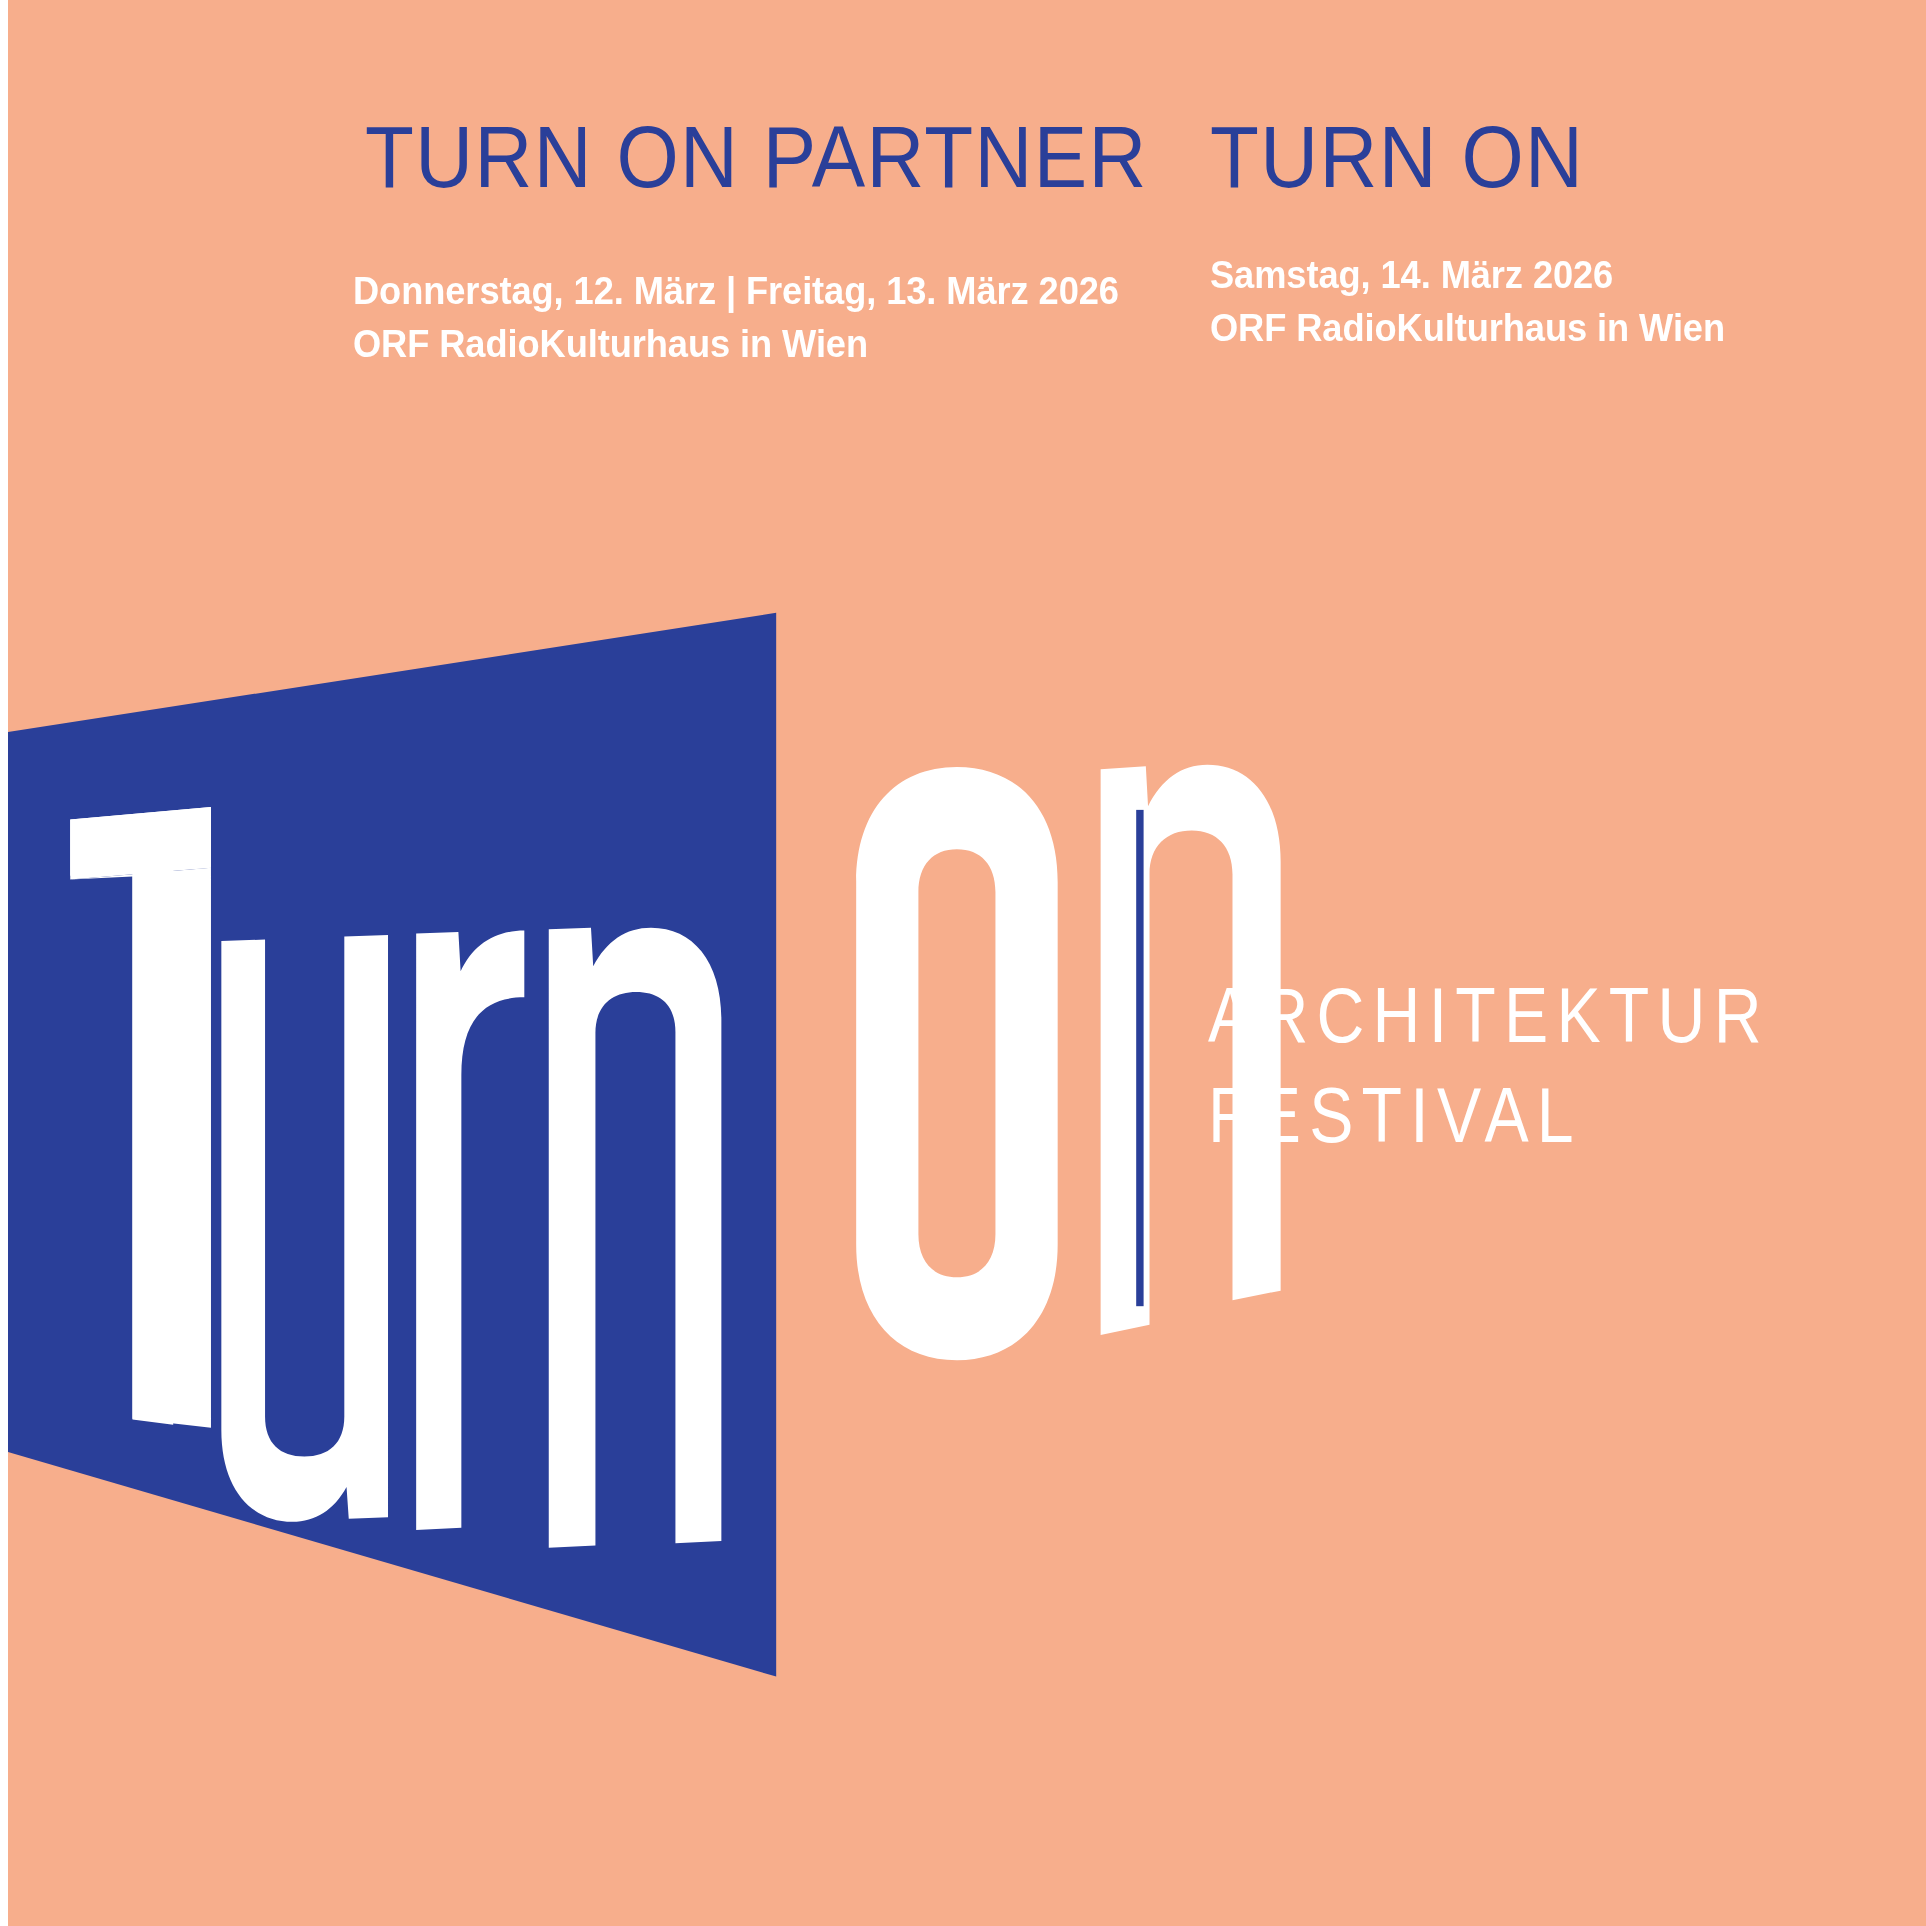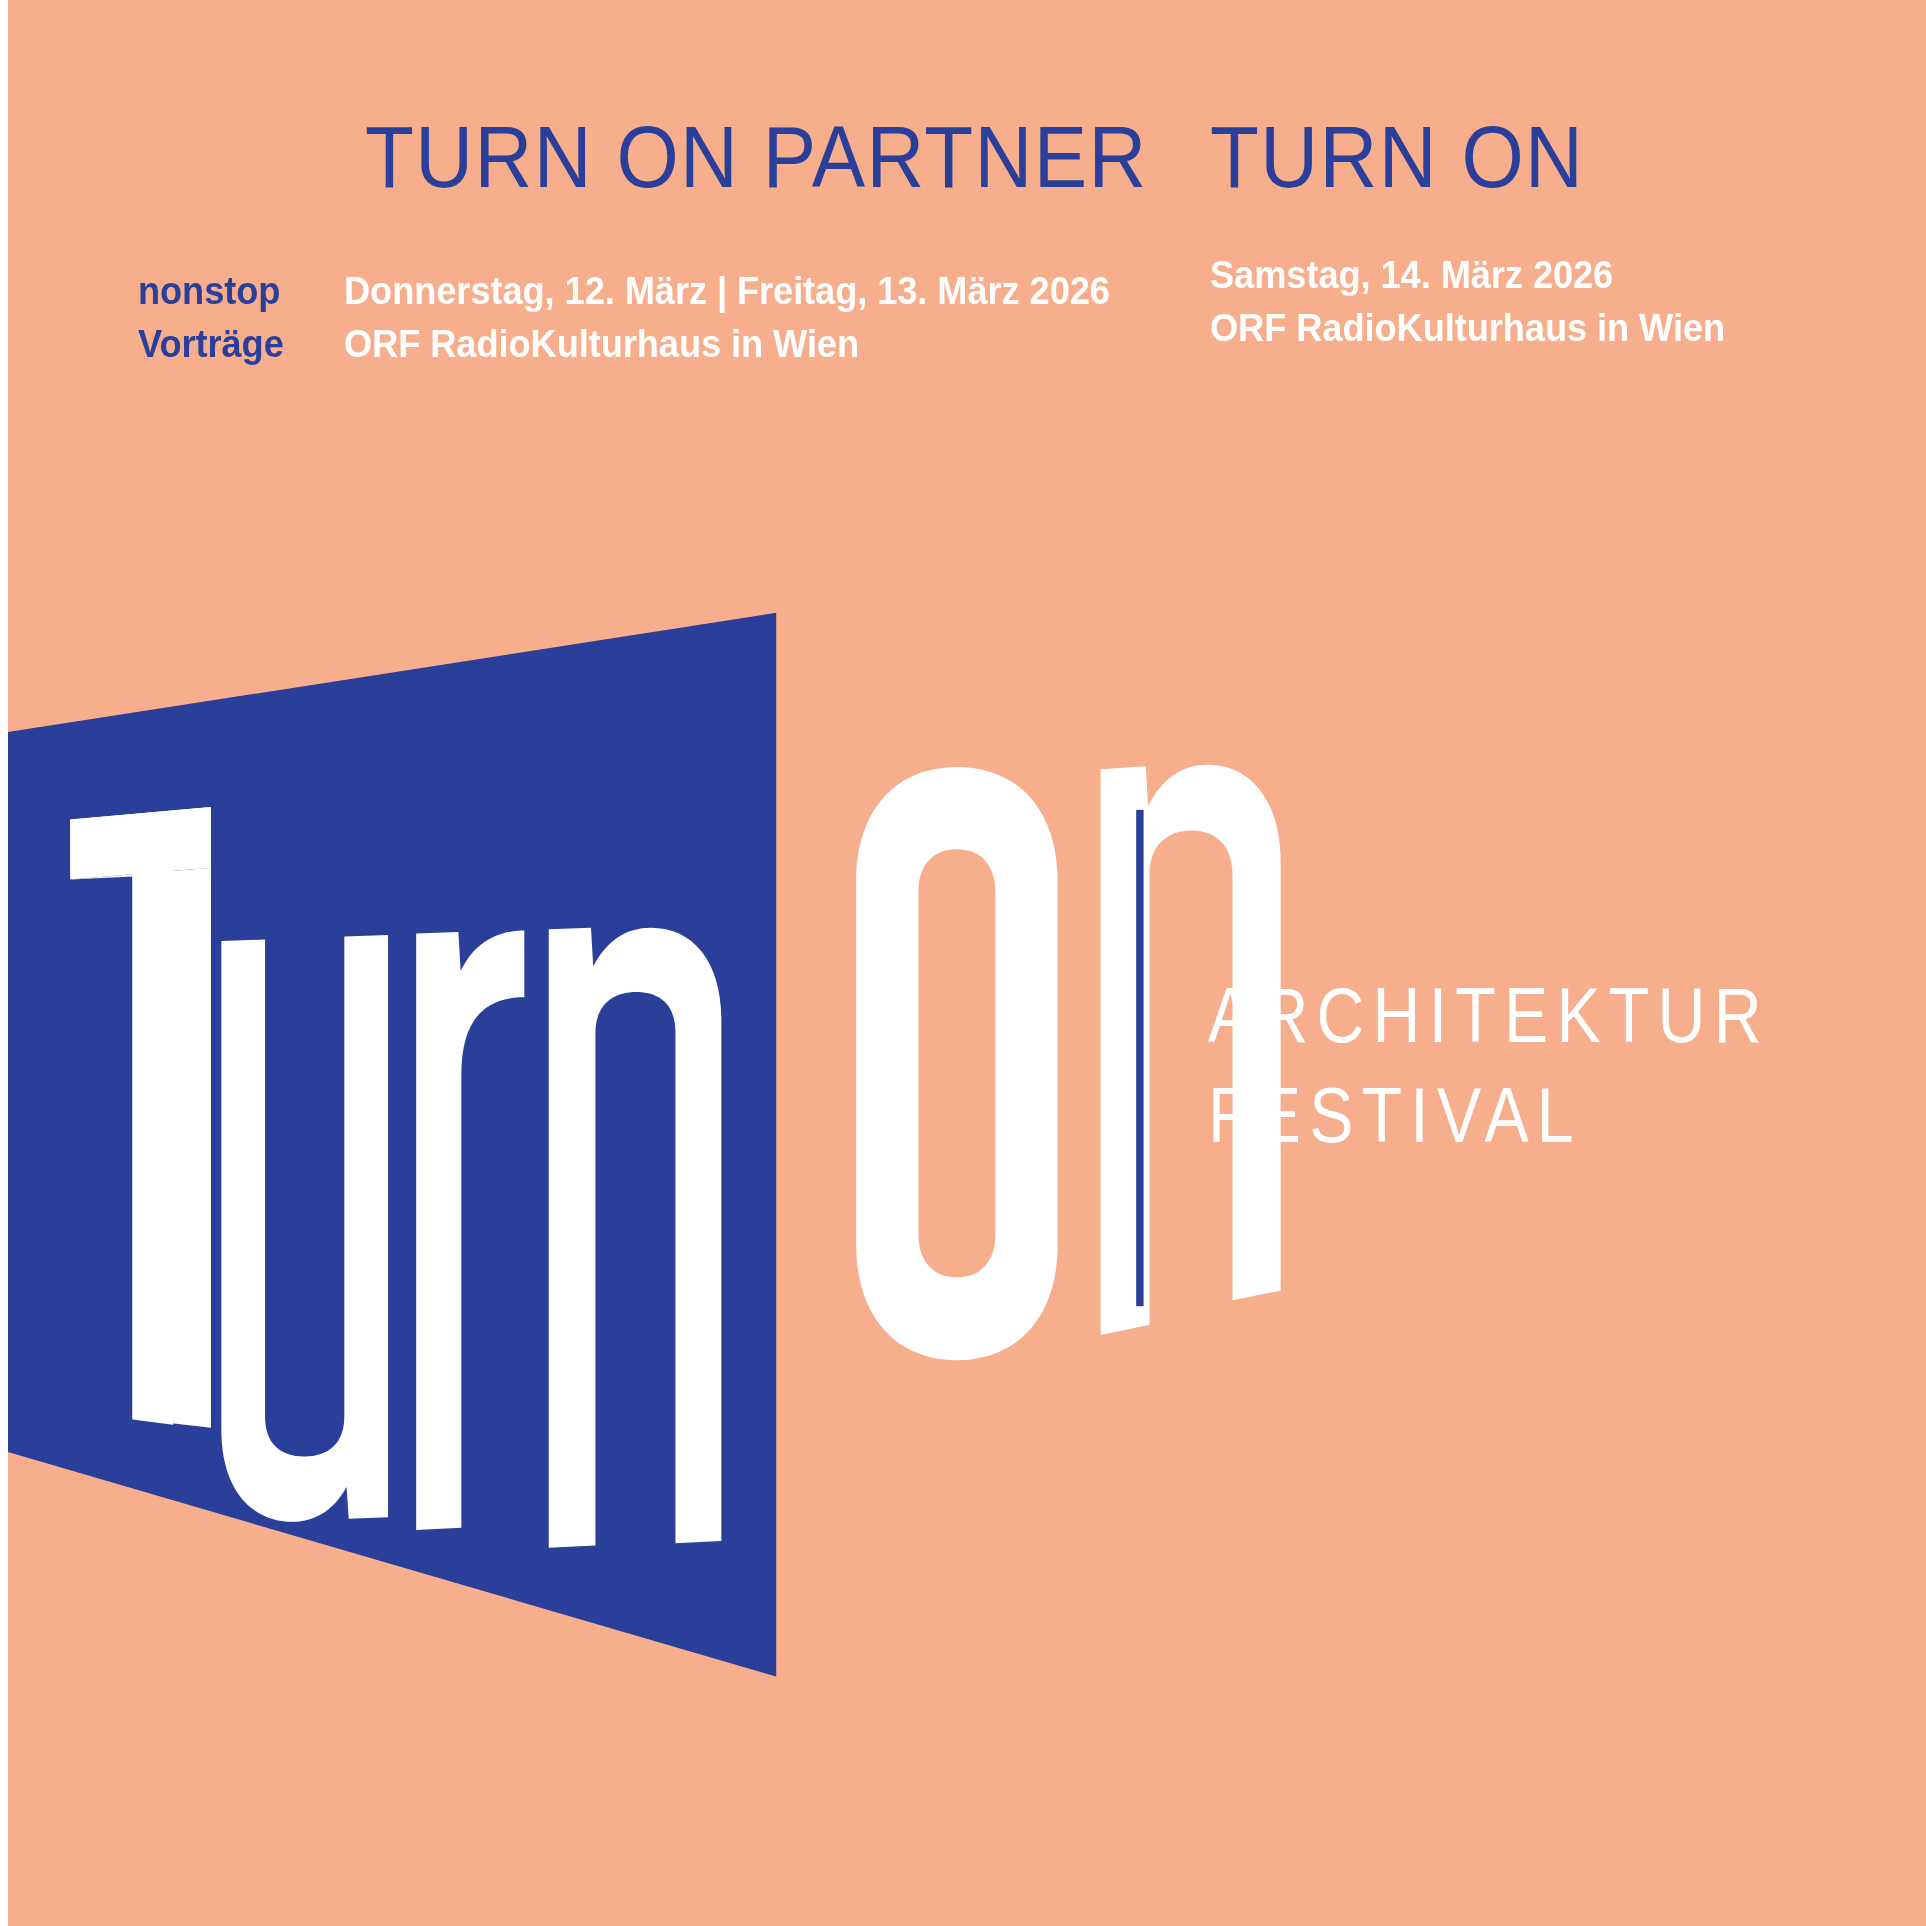--- a/index.html
+++ b/index.html
@@ -44,21 +44,21 @@
     font-size: 39px;
     line-height: 53px;
     letter-spacing: -0.1px;
     transform: scaleX(0.93);
     transform-origin: left top;
   }
   .meta-line.blue  { color: #2a3f99; }
   .meta-line.white { color: #ffffff; }
 
   #meta-nonstop   { left: 130px;  top: 264px; }
-  #meta-partner   { left: 336px;  top: 264px; }
+  #meta-partner   { left: 345px;  top: 264px; }
   #meta-turnon    { left: 1202px; top: 248px; }
 
   
   #logo-lockup {
     position: absolute;
     left: 0;
     top: 578px;
     width: 1730px;
     height: 1126px;
   }
@@ -81,24 +81,20 @@
 </style>
 </head>
 <body>
 
 <div id="poster">
 
   <div class="headline" id="headline-partner">TURN ON PARTNER</div>
 
   <div class="headline" id="headline-turnon">TURN ON</div>
 
-  <div class="meta-block" id="meta-nonstop">
-    <div class="meta-line blue">nonstop</div>
-    <div class="meta-line blue">Vorträge</div>
-  </div>
 
   <div class="meta-block" id="meta-partner">
     <div class="meta-line white">Donnerstag, 12. März | Freitag, 13. März 2026</div>
     <div class="meta-line white">ORF RadioKulturhaus in Wien</div>
   </div>
 
   <div class="meta-block" id="meta-turnon">
     <div class="meta-line white">Samstag, 14. März 2026</div>
     <div class="meta-line white">ORF RadioKulturhaus in Wien</div>
   </div>

